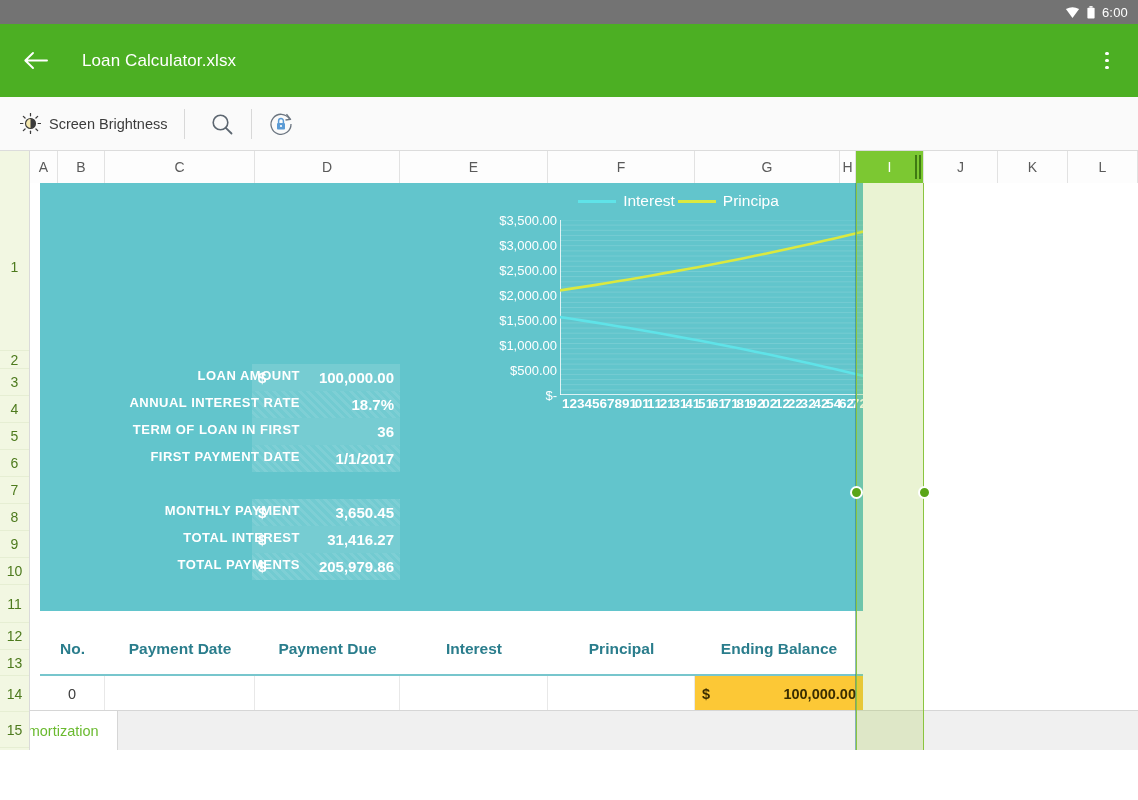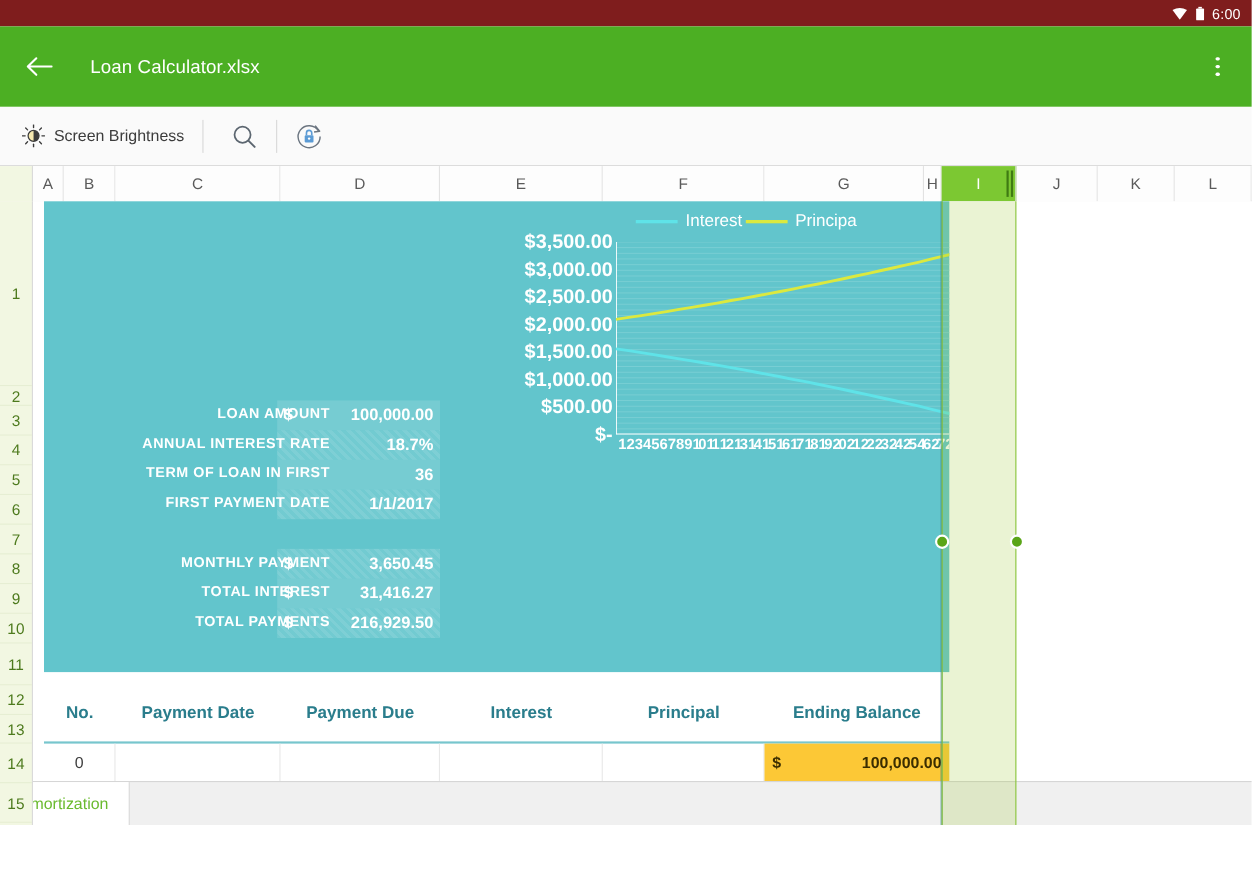--- a/index.html
+++ b/index.html
@@ -5,21 +5,21 @@
   * { margin:0; padding:0; box-sizing:border-box; }
   html,body { width:1138px; height:800px; overflow:hidden; }
   body {
     font-family:"Liberation Sans", sans-serif;
     background:#ffffff;
     -webkit-font-smoothing:antialiased;
   }
 
   
   #status-bar{
-    height:24px; background:#7f1d1d; display:flex; align-items:center;
+    height:24px; background:#737373; display:flex; align-items:center;
     justify-content:flex-end; padding-right:10px; gap:7px; color:#fff;
   }
   #status-bar .clock{ font-size:13px; letter-spacing:.2px;}
   .wifi-ico{ width:15px;height:12px;display:block;}
   .batt-ico{ width:8px;height:13px;display:block;}
 
   
   #app-bar{
     height:73px; background:#4caf23; display:flex; align-items:center;
     padding:0 14px; color:#fff; position:relative;
@@ -75,21 +75,21 @@
   .val-box .cur{ flex:0 0 auto; }
   .val-box .num{ flex:1; text-align:right;}
 
   
   #chart{ position:absolute; left:450px; top:5px; width:380px; height:225px;}
   .legend{ display:flex; align-items:center; justify-content:center; gap:0; height:26px;}
   .legend .swatch{ width:38px;height:3px;display:inline-block;}
   .legend .lname{ color:#fff; font-size:15.5px; margin:0 3px 0 7px;}
   #plot{ position:relative; margin-top:6px; height:175px;}
   .ylab{ position:absolute; right:100%; transform:translateY(-50%);
-     color:#fff; font-size:18px; font-weight:700; white-space:nowrap; padding-right:3px;}
+     color:#fff; font-size:13px; font-weight:400; white-space:nowrap; padding-right:3px;}
   .xlabels{ position:absolute; left:0; right:0; top:100%; height:20px;
      color:#fff; font-size:13.5px; font-weight:700; display:flex;
      justify-content:space-between; padding-top:1px; letter-spacing:-2.2px;}
 
   
   #tbl-head{ position:absolute; left:10px; top:440px; width:823px; height:53px;
      background:#fff; border-bottom:2px solid #77c6cd; }
   #tbl-head .th{ position:absolute; top:0; height:51px; display:flex;
      align-items:center; justify-content:center; color:#2a7d8c;
      font-size:15.5px; font-weight:700; }
@@ -265,21 +265,21 @@
               <span class="num">3,650.45</span>
             </div>
             <div class="lbl-col" style="top: 347px; left: 60px; width: 200px; text-align: right;">TOTAL INTEREST</div>
             <div class="val-box" style="top: 343px; left: 212px; width: 148px; height: 27px; background: rgba(255, 255, 255, 0.13);">
               <span class="cur">$</span>
               <span class="num">31,416.27</span>
             </div>
             <div class="lbl-col" style="top: 374px; left: 60px; width: 200px; text-align: right;">TOTAL PAYMENTS</div>
             <div class="val-box" style="top: 370px; left: 212px; width: 148px; height: 27px; background: repeating-linear-gradient(45deg, rgba(255, 255, 255, 0.1), rgba(255, 255, 255, 0.1) 3px, rgba(255, 255, 255, 0.18) 3px, rgba(255, 255, 255, 0.18) 6px);">
               <span class="cur">$</span>
-              <span class="num">216,929.50</span>
+              <span class="num">205,979.86</span>
             </div>
           </div>
 
         <div id="chart">
           <div class="legend">
             <span class="swatch" style="background:#5fe3e8"></span>
             <span class="lname">Interest</span>
             <span class="swatch" style="background:#dbe93f"></span>
             <span class="lname">Principa</span>
           </div>

